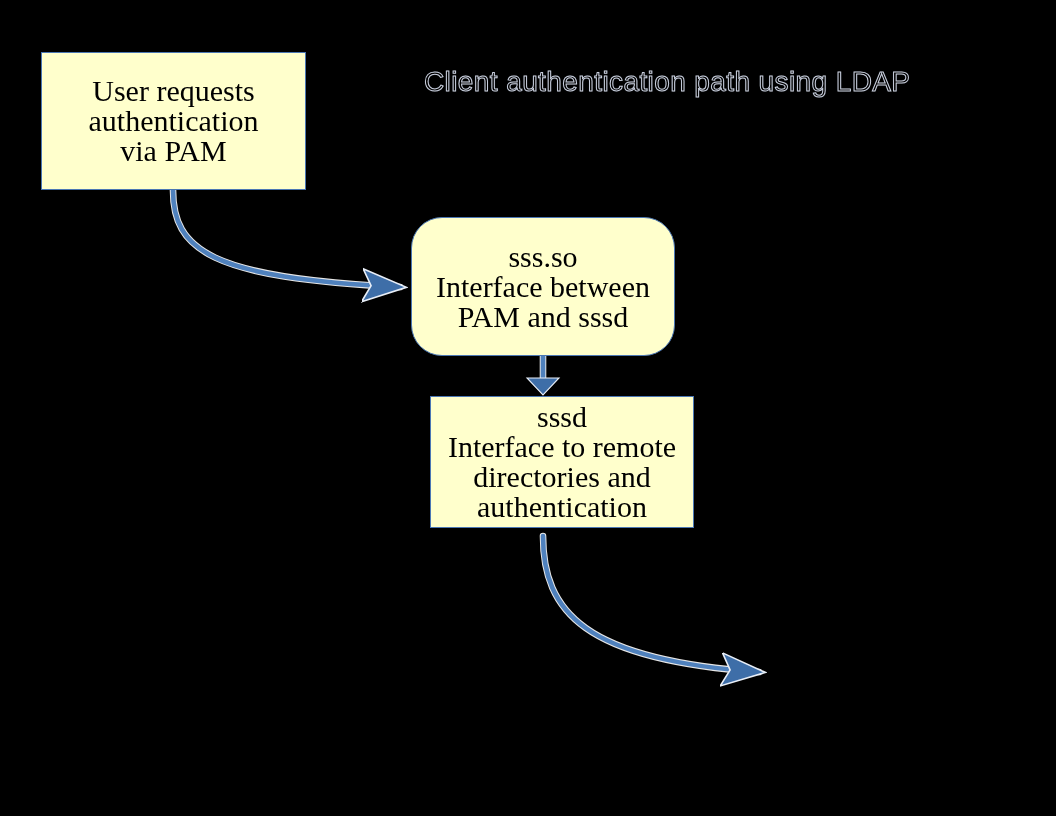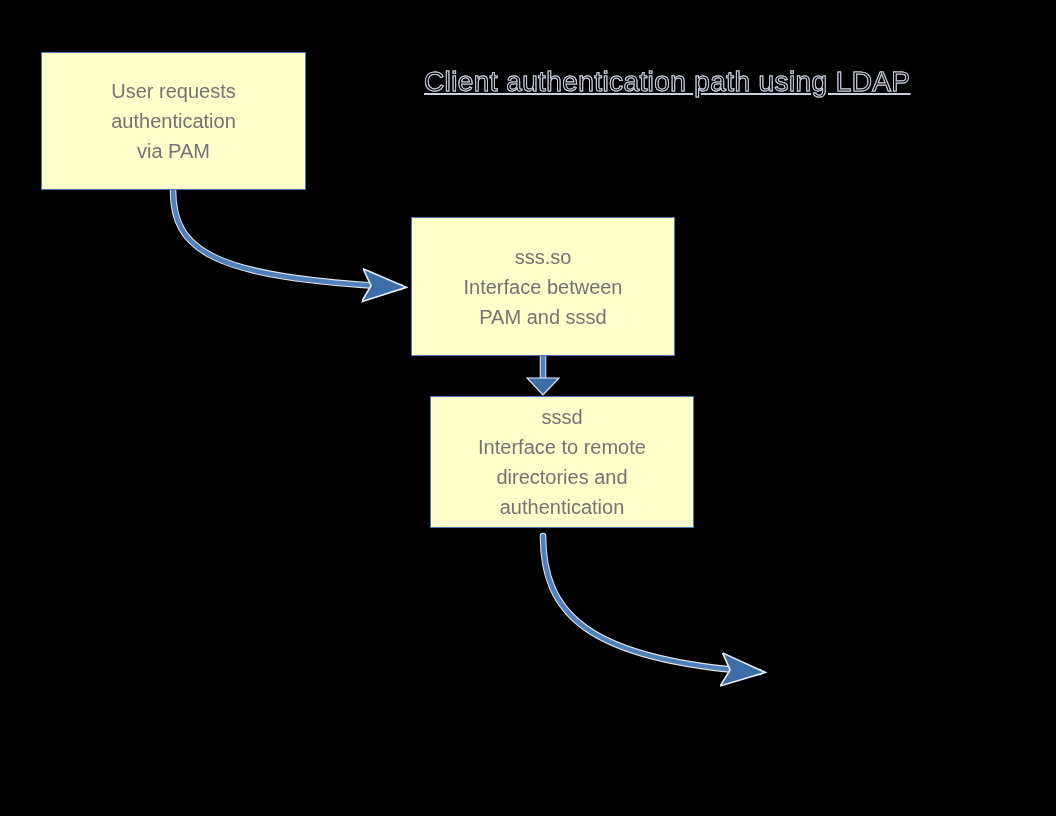--- a/index.html
+++ b/index.html
@@ -42,34 +42,34 @@
     position: absolute;
     box-sizing: border-box;
     background: #ffffcc;
     border: 1px solid #4b77b4;
     display: flex;
     align-items: center;
     justify-content: center;
     text-align: center;
   }
   .node-label {
-    font-family: Liberation Sans, sans-serif;
-    font-size: 20px;
+    font-family: Liberation Serif, serif;
+    font-size: 30px;
     line-height: 30px;
-    color: #737373;
+    color: #000000;
     white-space: pre-line;
     padding: 0 6px;
   }
 </style>
 </head>
 <body>
 
 <div id="canvas">
 
-  <div class="diagram-title" style="left:424px; top:68px;text-decoration:underline;">Client authentication path using LDAP</div>
+  <div class="diagram-title" style="left:424px; top:68px;">Client authentication path using LDAP</div>
 
   <svg id="arrow-layer" viewBox="0 0 1056 816" width="1056" height="816" xmlns="http://www.w3.org/2000/svg">
     <defs>
       <marker id="arrowhead" markerWidth="10" markerHeight="8" refX="8.2" refY="4" orient="auto" markerUnits="strokeWidth">
         <path d="M0,0.4 L9.6,4 L0,7.6 L1.9,4 Z" fill="#3e6ea8" stroke="#e8eef7" stroke-width="0.35"></path>
       </marker>
     </defs>
 
     <g>
       <path d="M173,190 C173,250 210,278 400,287" fill="none" stroke="#ffffff" stroke-width="6.6" stroke-linecap="round" opacity="0.9"></path>
@@ -87,21 +87,21 @@
       <path d="M543,536 C543,612 585,660 759,672" fill="none" stroke="#4f81bd" stroke-width="4.6" stroke-linecap="round" marker-end="url(#arrowhead)"></path>
     </g>
   </svg>
 
   <div class="node-box" style="left:41px; top:52px; width:265px; height:138px;">
     <span class="node-label">User requests
 authentication
 via PAM</span>
   </div>
 
-  <div class="node-box" style="left:411px; top:217px; width:264px; height:139px;">
+  <div class="node-box" style="left:411px; top:217px; width:264px; height:139px;border-radius:31px;">
     <span class="node-label">sss.so
 Interface between
 PAM and sssd</span>
   </div>
 
   <div class="node-box" style="left:430px; top:396px; width:264px; height:132px;">
     <span class="node-label">sssd
 Interface to remote
 directories and
 authentication</span>

